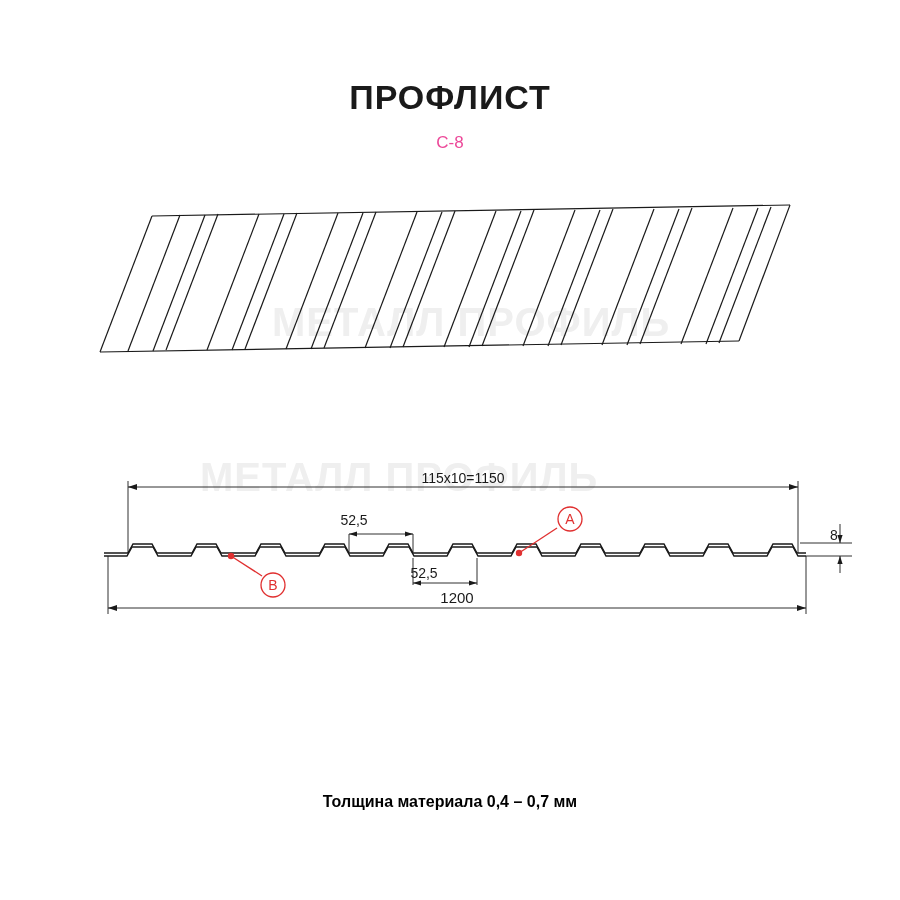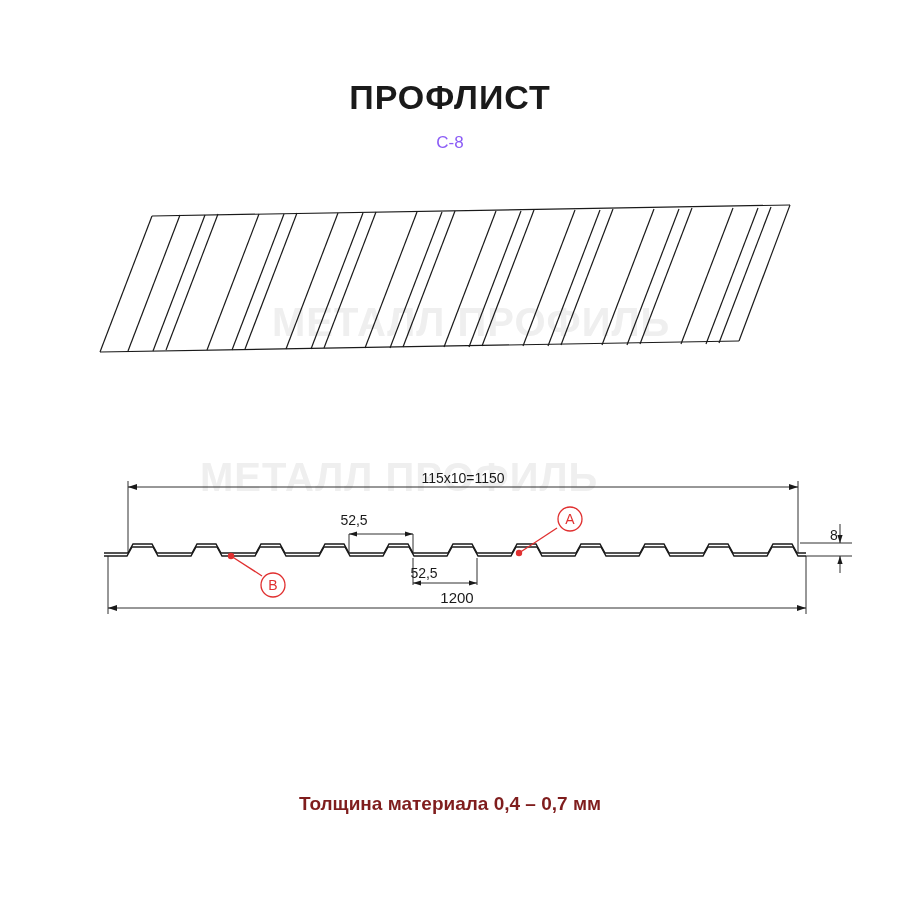--- a/index.html
+++ b/index.html
@@ -31,31 +31,31 @@
     letter-spacing: 1px;
     color: #1a1a1a;
   }
   .subtitle {
     position: absolute;
     top: 133px;
     left: 0;
     width: 900px;
     text-align: center;
     font-size: 17px;
-    color: #8b5cf6;
+    color: #ec4899;
   }
   .footer {
     position: absolute;
     top: 793px;
     left: 0;
     width: 900px;
     text-align: center;
-    font-size: 19px;
+    font-size: 16px;
     font-weight: bold;
-    color: #7f1d1d;
+    color: #000000;
   }
   .drawing {
     position: absolute;
     top: 0;
     left: 0;
     width: 900px;
     height: 900px;
   }
   .wm {
     position: absolute;

